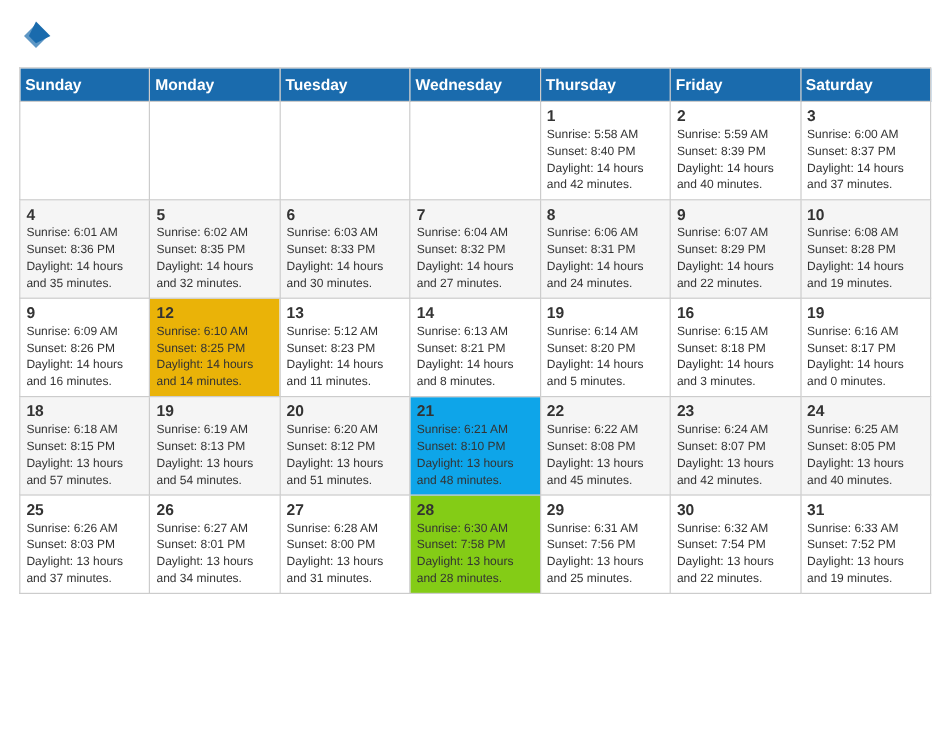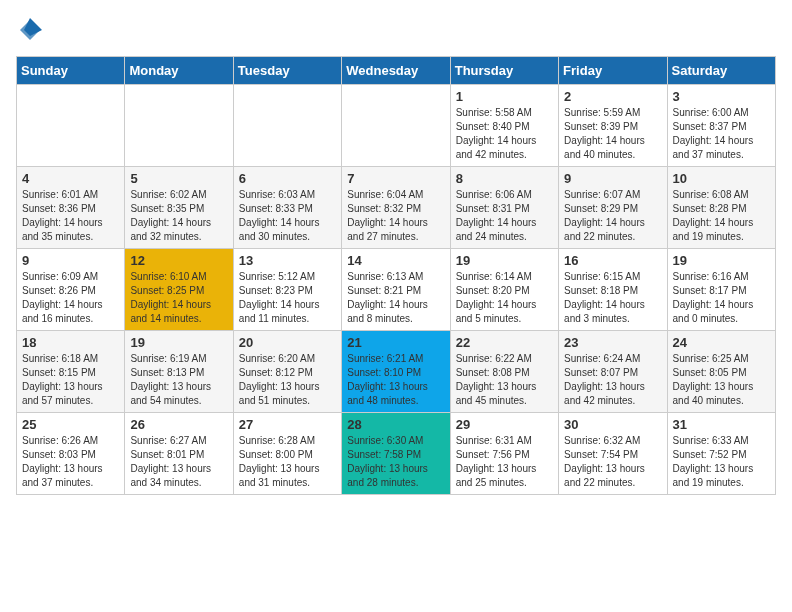--- a/index.html
+++ b/index.html
@@ -326,21 +326,21 @@
 Daylight: 13 hours
 and 34 minutes.</div>
         </td>
         <td style="background: rgb(255, 255, 255);">
           <div class="day-num">27</div>
           <div class="day-info" style="white-space: pre-line;">Sunrise: 6:28 AM
 Sunset: 8:00 PM
 Daylight: 13 hours
 and 31 minutes.</div>
         </td>
-        <td style="background: #14b8a6;">
+        <td style="background: #84cc16;">
           <div class="day-num">28</div>
           <div class="day-info" style="white-space: pre-line;">Sunrise: 6:30 AM
 Sunset: 7:58 PM
 Daylight: 13 hours
 and 28 minutes.</div>
         </td>
         <td style="background: rgb(255, 255, 255);">
           <div class="day-num">29</div>
           <div class="day-info" style="white-space: pre-line;">Sunrise: 6:31 AM
 Sunset: 7:56 PM

